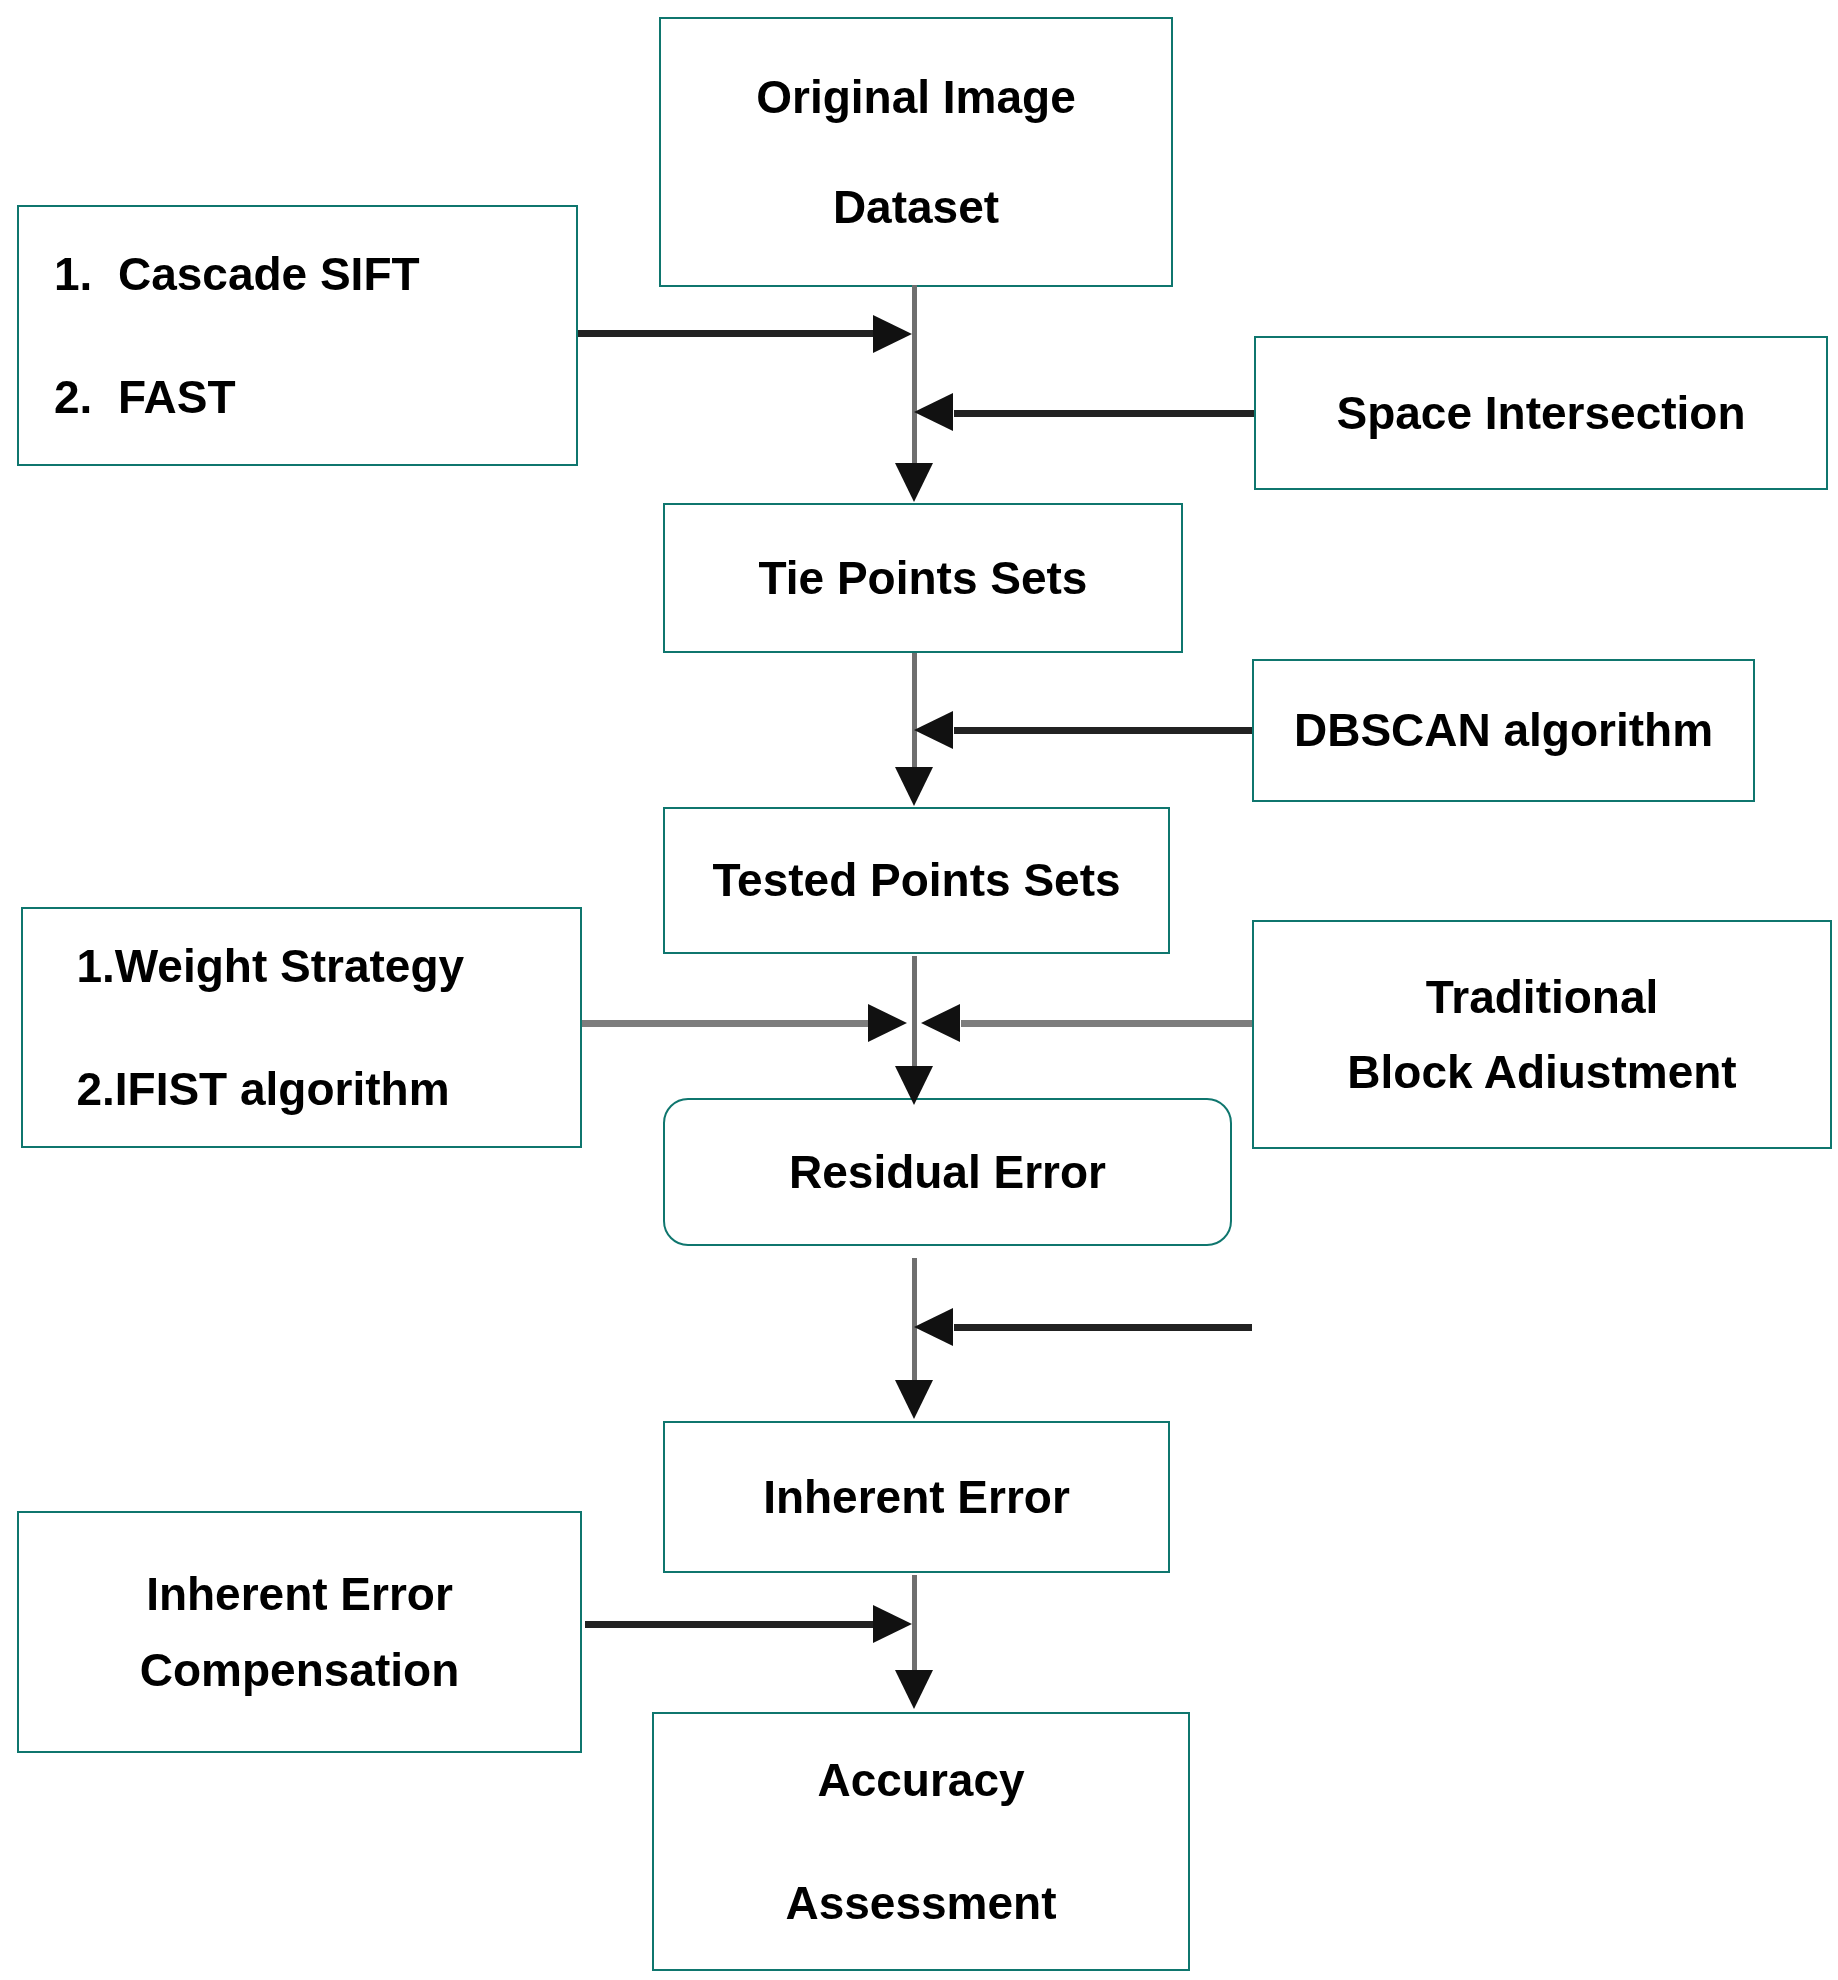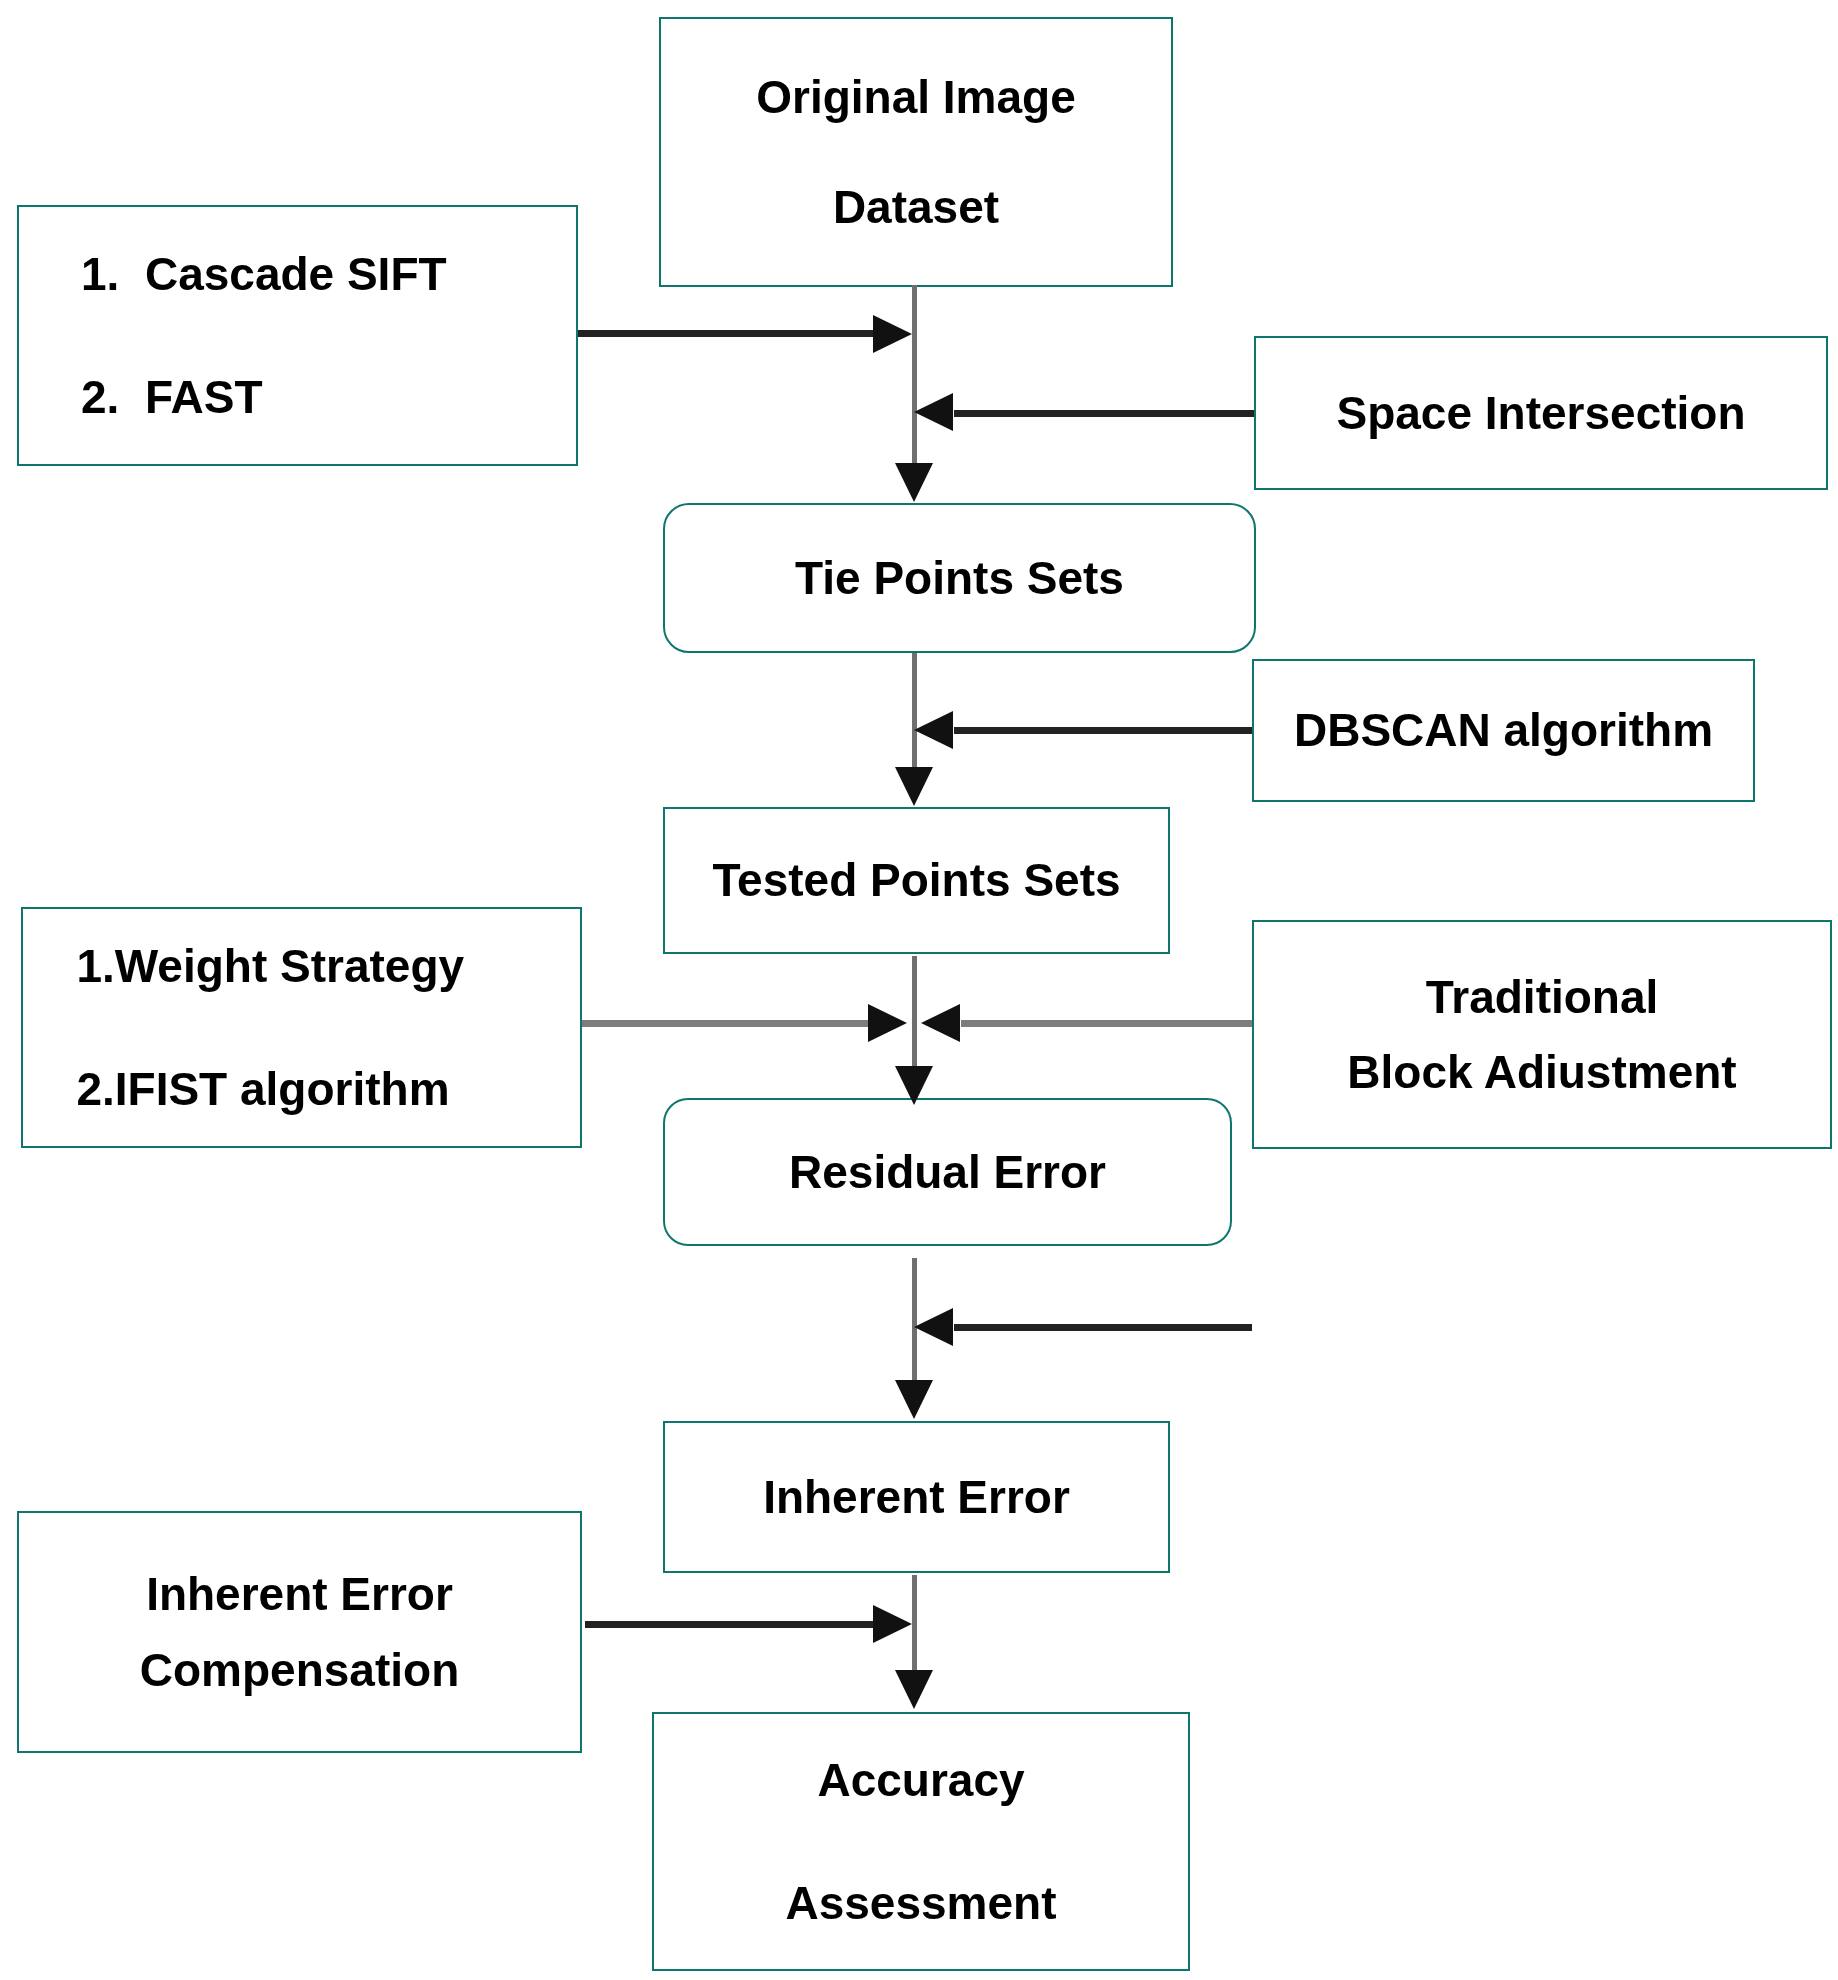--- a/index.html
+++ b/index.html
@@ -30,23 +30,23 @@
     white-space: pre;
     text-align: center;
   }
   .node .lbl:empty { display: none; }
   .node.left-align { align-items: flex-start; }
   .node.gap-lg { row-gap: 75px; }
   .node.gap-md { row-gap: 27px; }
 
   
   #n-origin       { left: 659px;  top: 17px;   width: 514px; height: 270px; }
-  #n-feature      { left: 17px;   top: 205px;  width: 561px; height: 261px; padding-left: 62px; }
+  #n-feature      { left: 17px;   top: 205px;  width: 561px; height: 261px; padding-left: 35px; }
   #n-space        { left: 1254px; top: 336px;  width: 574px; height: 154px; }
-  #n-tie          { left: 663px;  top: 503px;  width: 593px; height: 150px; border-radius: 26px; }
+  #n-tie          { left: 663px;  top: 503px;  width: 520px; height: 150px; }
   #n-dbscan1      { left: 1252px; top: 659px;  width: 503px; height: 143px; }
   #n-tested       { left: 663px;  top: 807px;  width: 507px; height: 147px; }
   #n-weight       { left: 21.4px;   top: 907px; width: 561px; height: 241px; padding-left: 53px; }
   #n-tradblock    { left: 1252px; top: 920px; width: 580px; height: 229px; }
   #n-residual     { left: 663px;  top: 1098px; width: 569px; height: 148px; border-radius: 25px; }
   #n-inherent     { left: 663px;  top: 1421px; width: 507px; height: 152px; }
   #n-compensation { left: 17px;   top: 1511px; width: 565px; height: 242px; }
   #n-accuracy     { left: 652px;  top: 1712px; width: 538px; height: 259px; }
 
   

